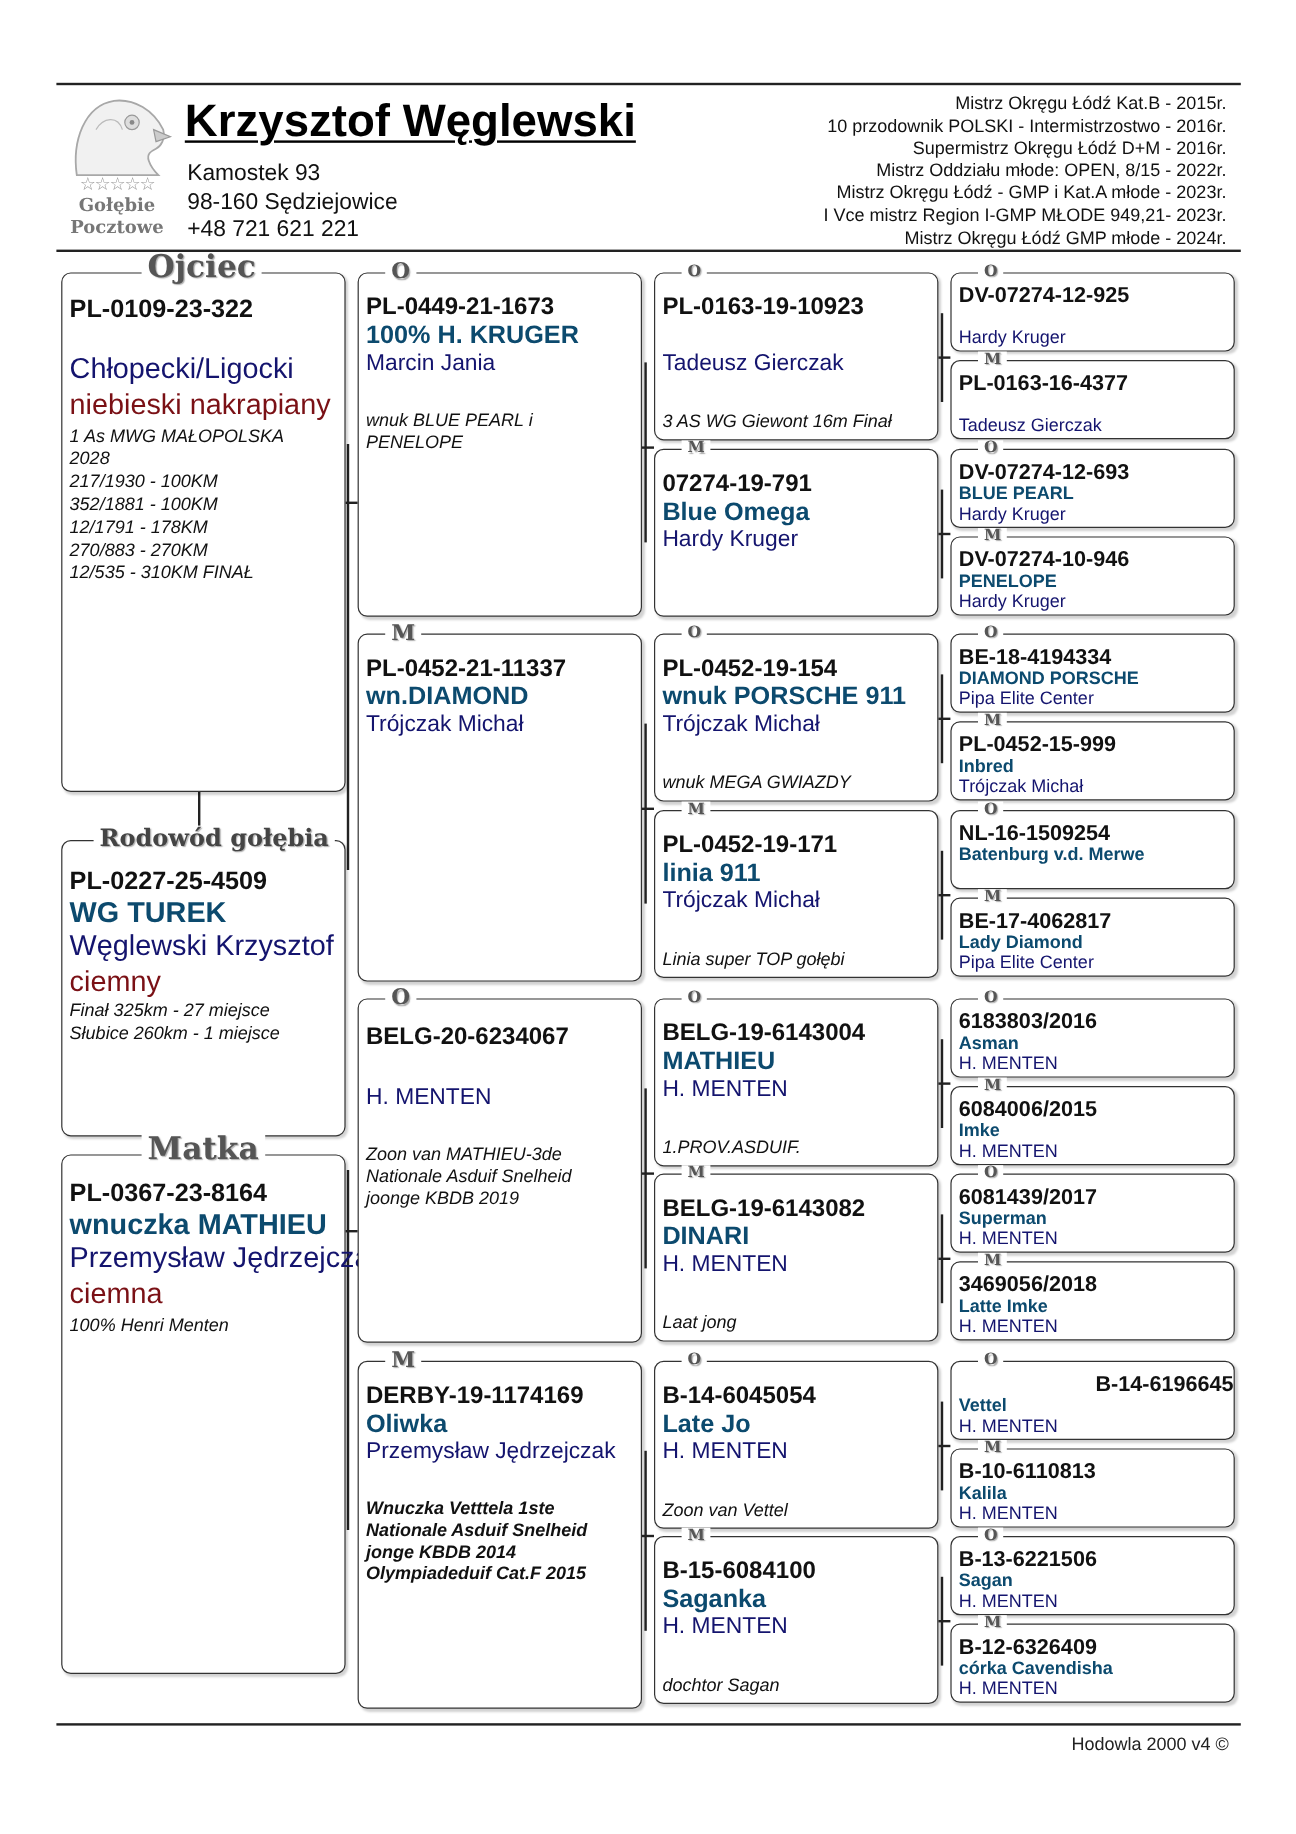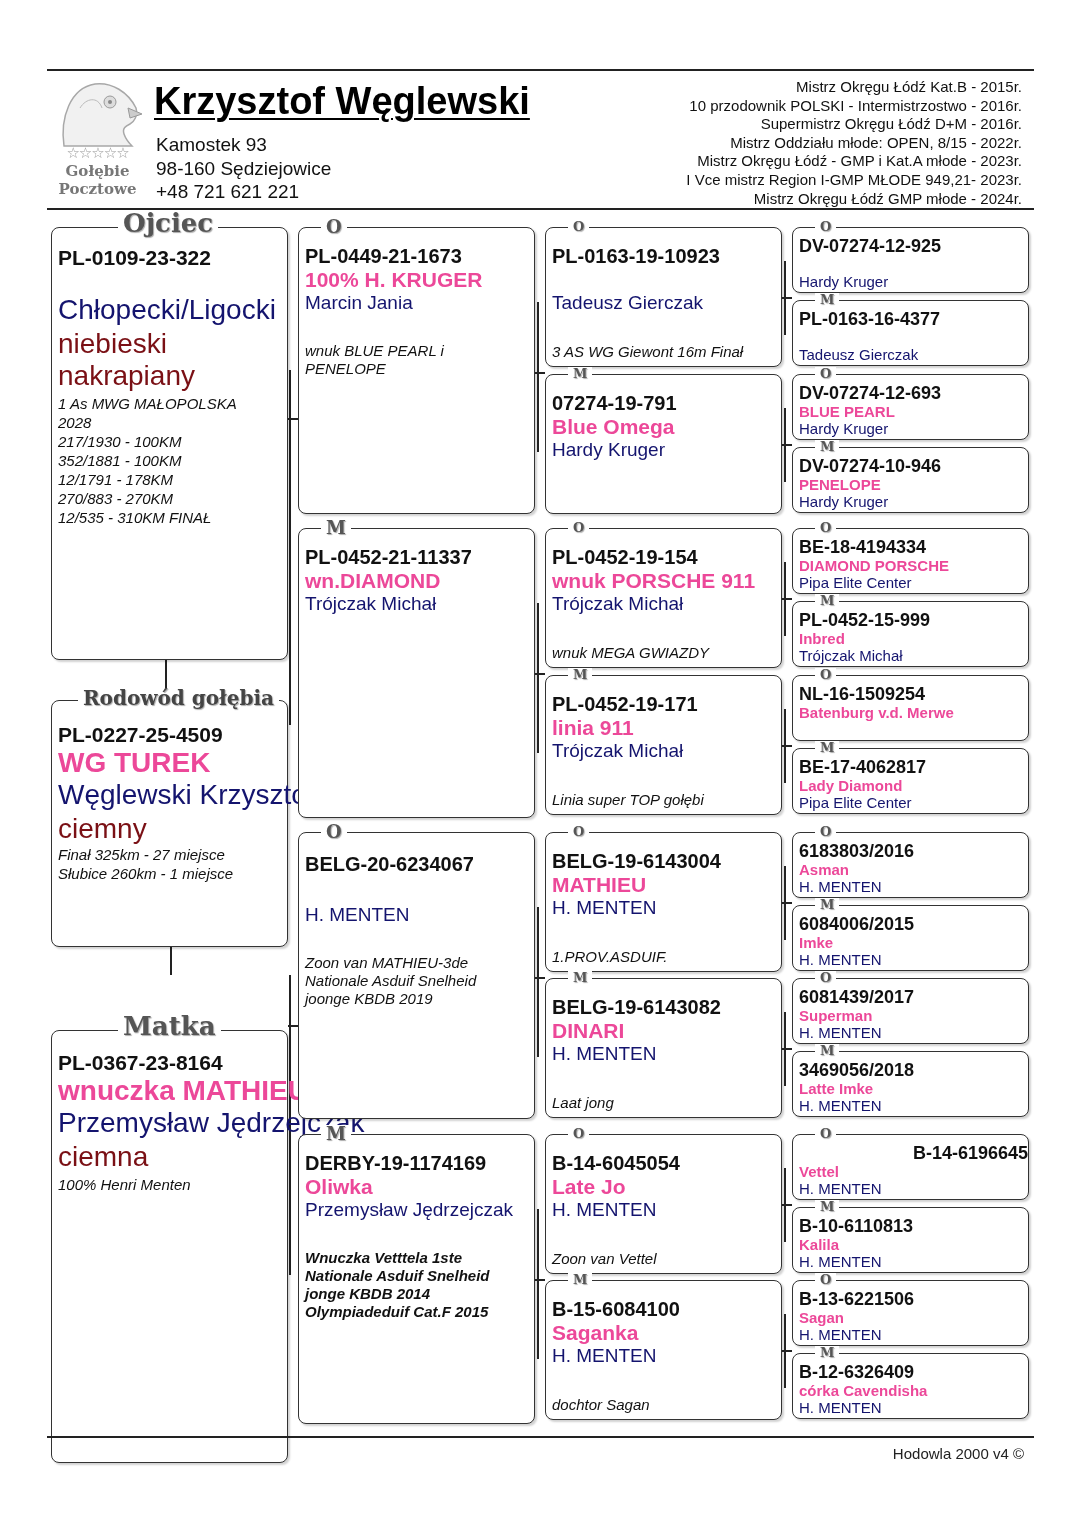--- a/index.html
+++ b/index.html
@@ -22,27 +22,27 @@
   .box { position: absolute; border: 1.6px solid #333; border-radius: 8px; background: #fff;
          box-shadow: 2px 2px 2px rgba(0,0,0,0.18); padding-left: 6px; }
   .legend { position: absolute; top: -15px; background: #fff; padding: 0 5px;
             font-family: "DejaVu Serif", serif; font-weight: bold; color: #555;
             text-shadow: 1px 1px 1px #aaa; line-height: 1; }
   .legend.big { font-size: 26px; top: -18px; }
   .legend.med { font-size: 20px; top: -13px; color: #444; }
   .legend.sm { font-size: 18px; top: -10px; }
   .legend.xs { font-size: 13px; top: -8px; }
   .ring { font-weight: bold; color: #111; white-space: nowrap; }
-  .nm { font-weight: bold; color: #ec4899; white-space: nowrap; }
+  .nm { font-weight: bold; color: #0c4a6e; white-space: nowrap; }
   .own { color: #14146e; white-space: nowrap; }
   .clr { color: #7a1015; }
   .note { font-style: italic; color: #111; }
 
   .g1 .ring { font-size: 21px; }
-  .g1 .nm, .g1 .own, .g1 .clr { font-size: 28px; }
+  .g1 .nm, .g1 .own, .g1 .clr { font-size: 24px; }
   .g1 .note { font-size: 15px; line-height: 19px; }
   .g2 .ring { font-size: 20px; }
   .g2 .nm { font-size: 21px; }
   .g2 .own { font-size: 19px; }
   .g2 .note { font-size: 15px; line-height: 18px; }
   .g3 .ring { font-size: 20px; }
   .g3 .nm { font-size: 21px; }
   .g3 .own { font-size: 19px; }
   .g3 .note { font-size: 15px; }
   .g4 { padding-left: 6px; }
@@ -113,21 +113,21 @@
   <div class="ring" style="margin-top:22px">PL-0227-25-4509</div>
   <div class="nm">WG TUREK</div>
   <div class="own">Węglewski Krzysztof</div>
   <div class="clr" style="margin-top:2px">ciemny</div>
   <div class="note">
     <div>Finał 325km - 27 miejsce</div>
     <div>Słubice 260km - 1 miejsce</div>
   </div>
 </div>
 
-<div class="box g1" style="left:51px;top:1030px;width:237px;height:433px">
+<div class="box g1" style="left:51px;top:962px;width:237px;height:433px">
   <span class="legend big" style="left:66px">Matka</span>
   <div class="ring" style="margin-top:20px">PL-0367-23-8164</div>
   <div class="nm">wnuczka MATHIEU</div>
   <div class="own">Przemysław Jędrzejczak</div>
   <div class="clr" style="margin-top:2px">ciemna</div>
   <div class="note" style="margin-top:2px">
     <div>100% Henri Menten</div>
   </div>
 </div>
 

